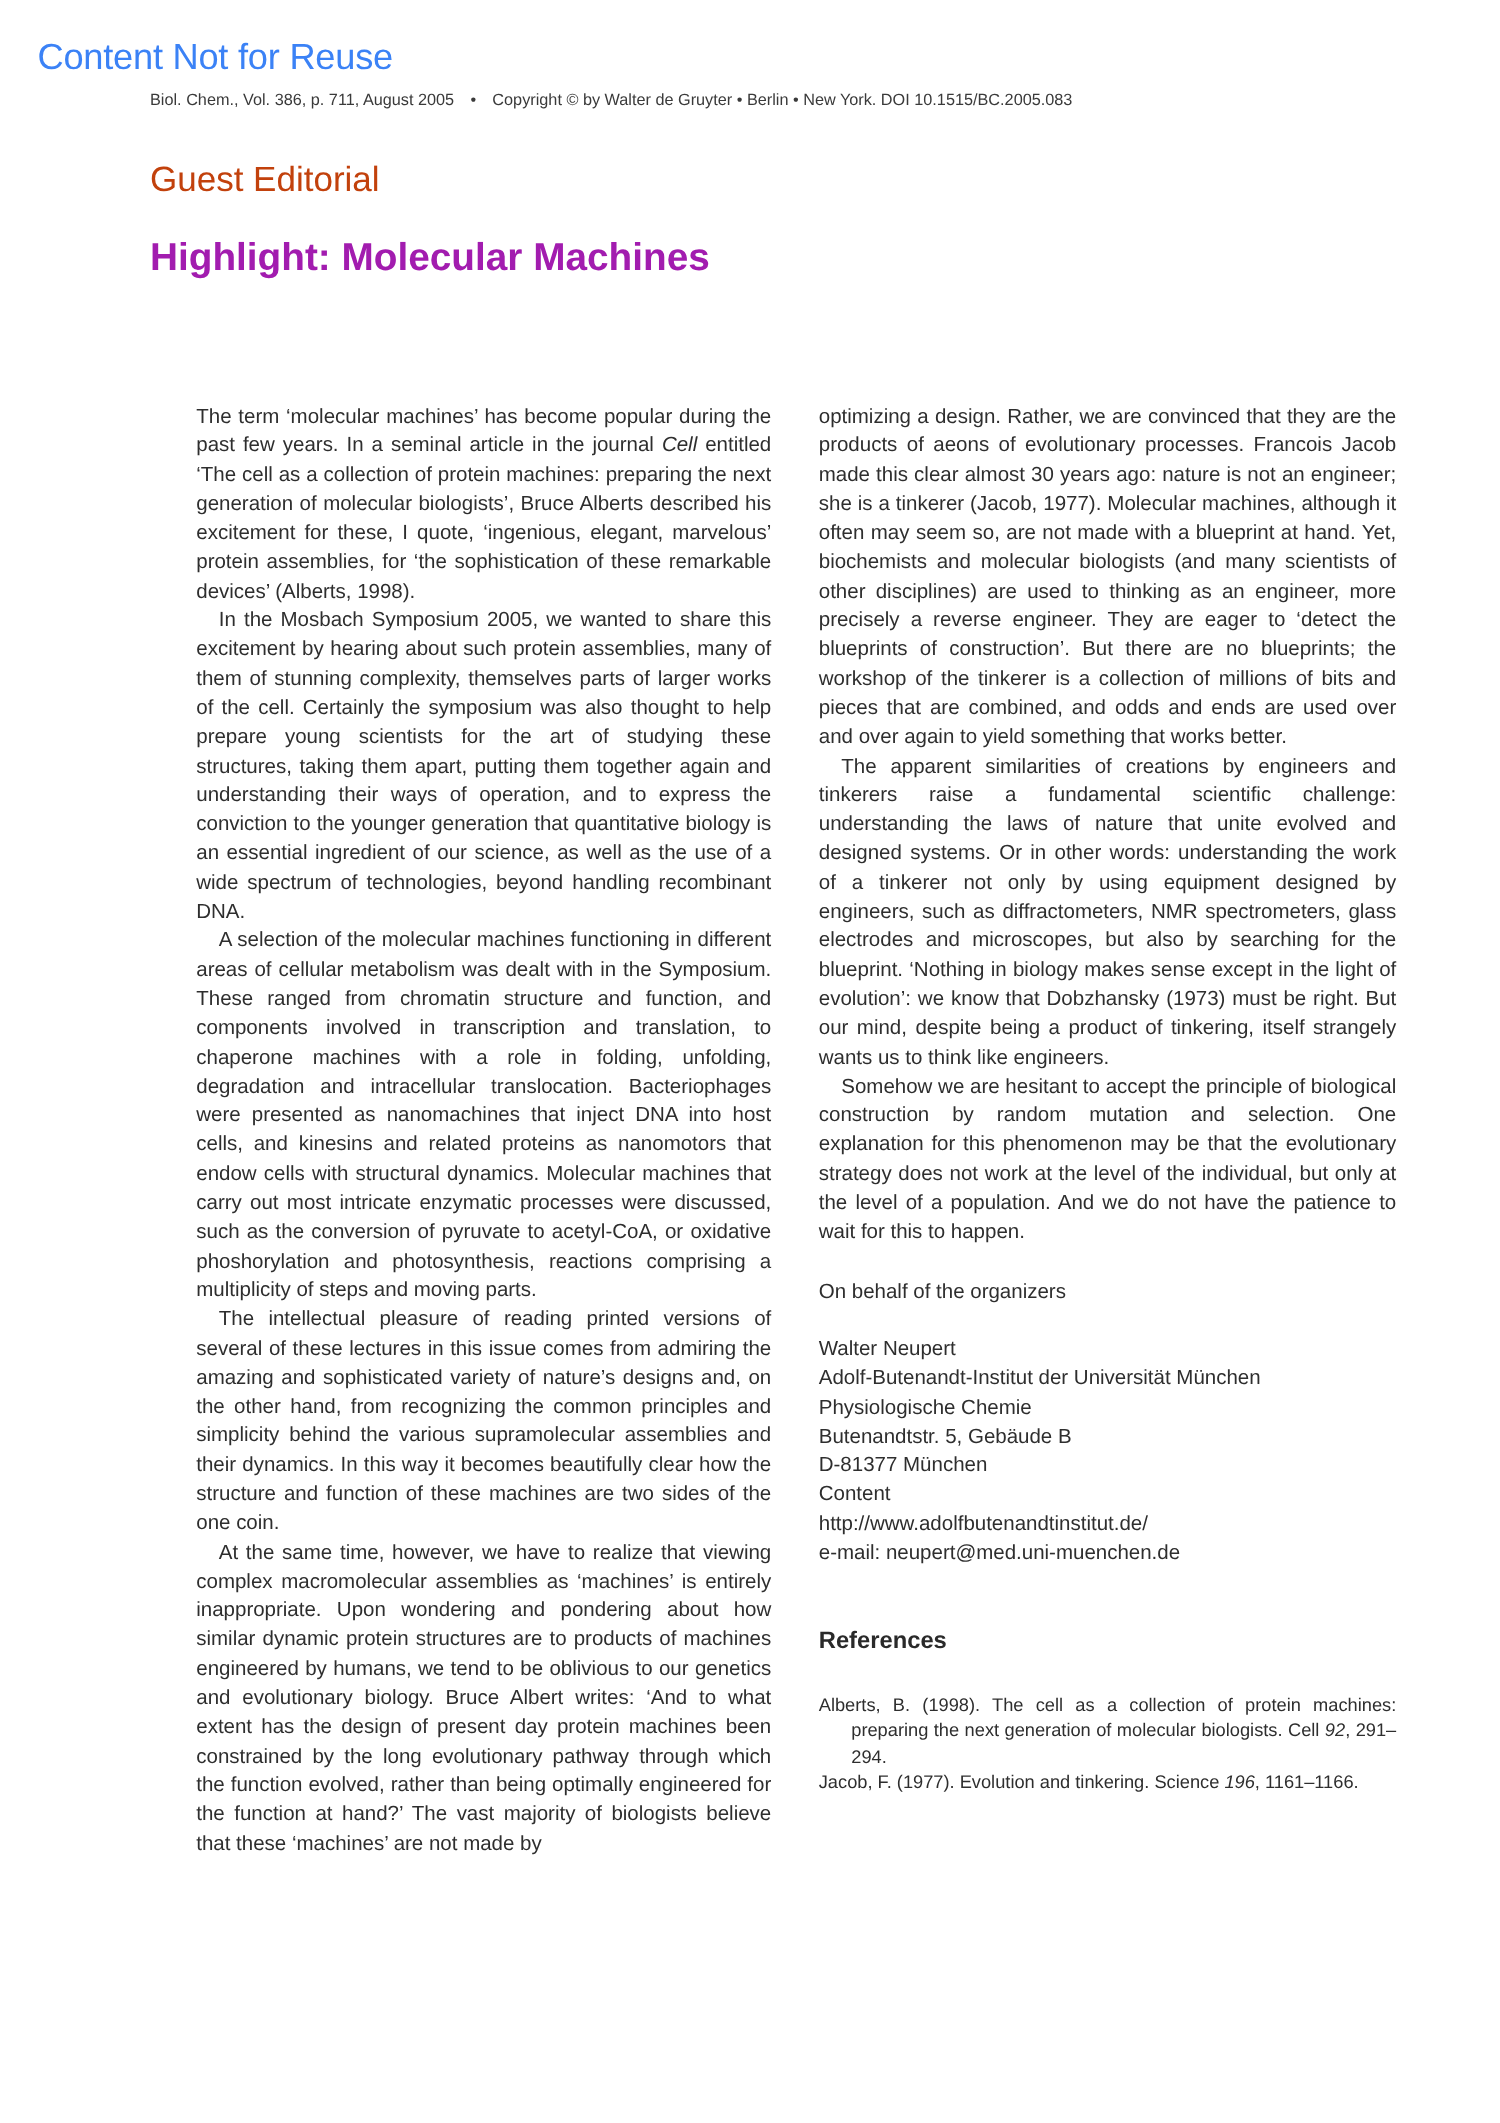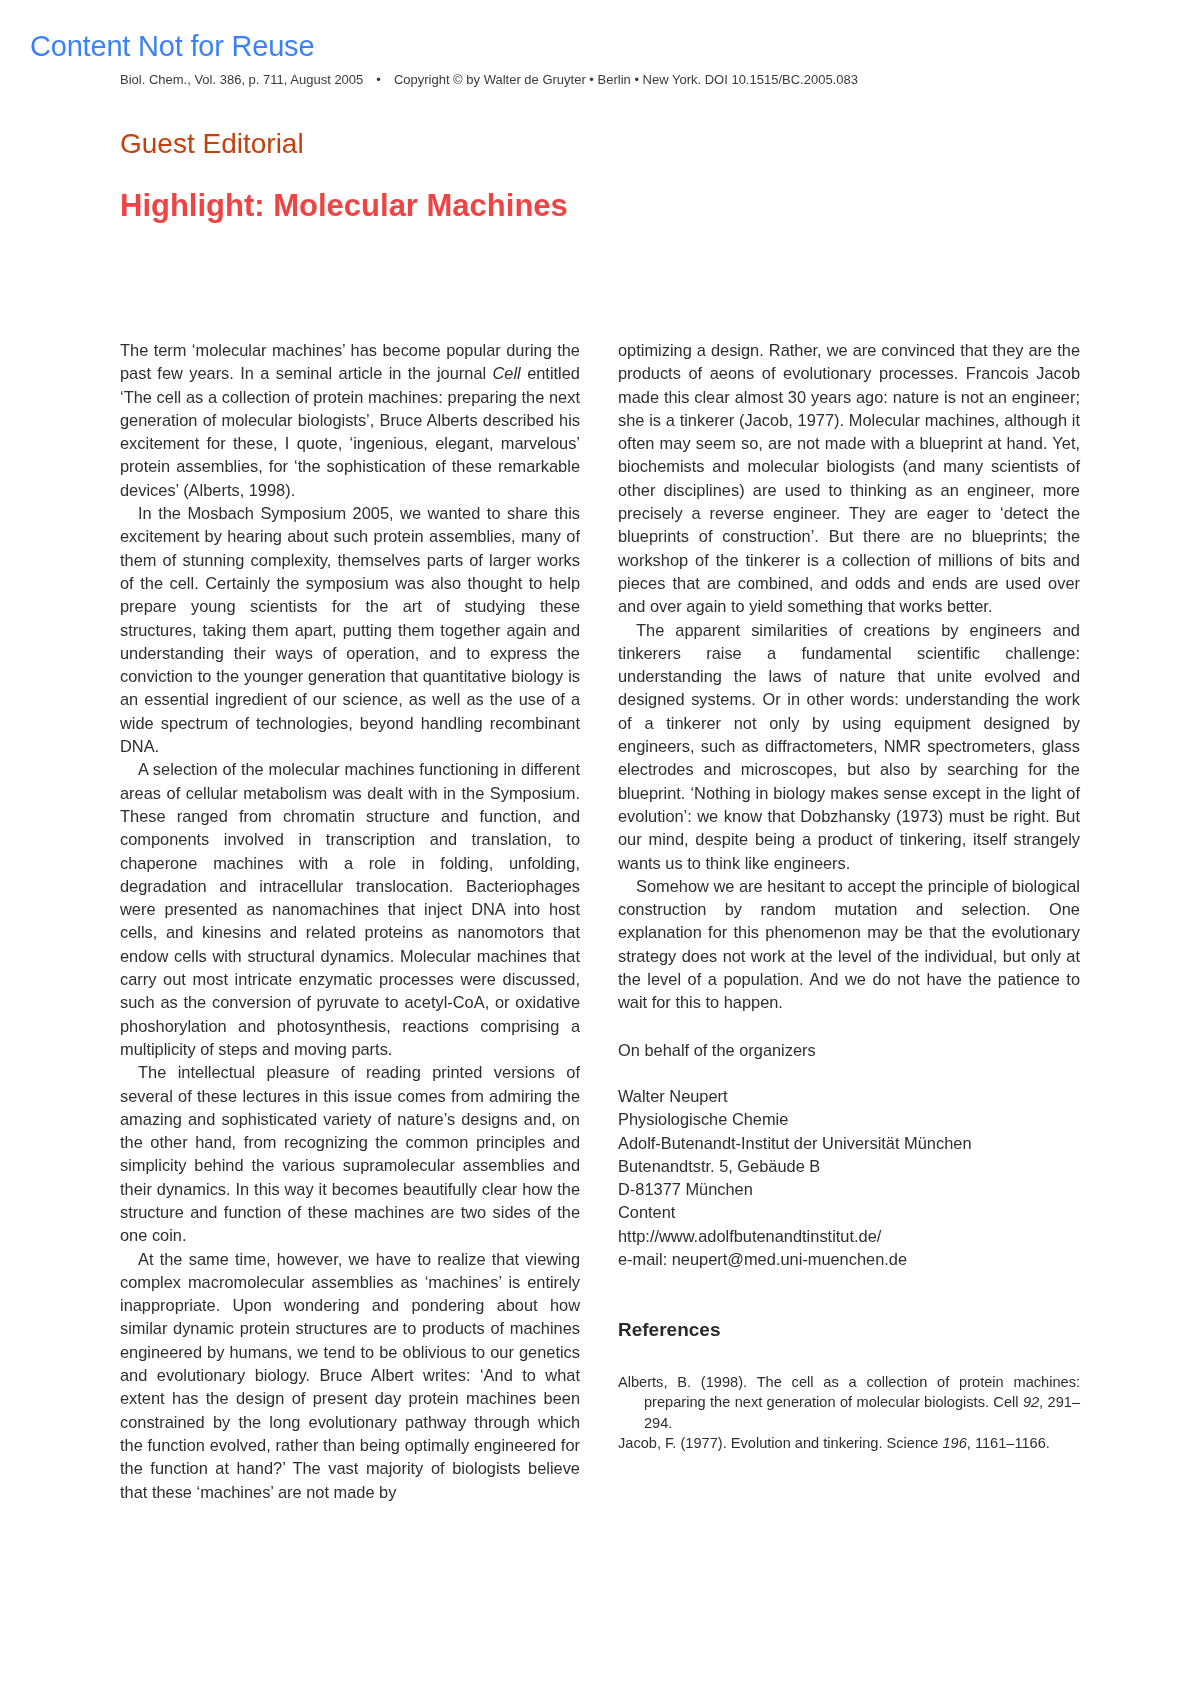--- a/index.html
+++ b/index.html
@@ -2,22 +2,22 @@
 <html><head>
 <meta charset="utf-8">
 <style>
   html, body { margin: 0; padding: 0; background: #ffffff; }
   body { width: 1200px; height: 1698px; position: relative; overflow: hidden;
          font-family: "Liberation Sans", sans-serif; color: #2a2a2a; }
   .watermark { position: absolute; left: 30px; top: 30px; font-size: 29px; color: #3b82f6; letter-spacing: -0.2px; }
   .journal-line { position: absolute; left: 120px; top: 72px; font-size: 13px; color: #3a3a3a; white-space: nowrap; }
   .journal-line .sep { margin: 0 13px; }
   .section-label { position: absolute; left: 120px; top: 128px; font-size: 28px; color: #c2410c; }
-  .title { position: absolute; left: 120px; top: 188px; font-size: 31px; font-weight: bold; color: #ef4444; margin: 0; }
-  .col { position: absolute; top: 339px; width: 460px; font-size: 16.4px; line-height: 23.3px; color: #2e2e2e; }
+  .title { position: absolute; left: 120px; top: 188px; font-size: 31px; font-weight: bold; color: #a21caf; margin: 0; }
+  .col { position: absolute; top: 322px; width: 460px; font-size: 16.4px; line-height: 23.3px; color: #2e2e2e; margin-left: 37px; }
   .col.left { left: 120px; }
   .col.right { left: 618px; width: 462px; }
   .col p { margin: 0; text-align: justify; text-indent: 18px; hyphens: manual; }
   .col p.first { text-indent: 0; }
   .signoff { margin-top: 24px !important; text-indent: 0 !important; text-align: left; }
   .address { margin-top: 23px; }
   .address div { line-height: 23.3px; }
   .refs-heading { margin: 47px 0 0 0; font-size: 19px; font-weight: bold; color: #2a2a2a; }
   .refs { margin-top: 30px; font-size: 14.6px; line-height: 20.5px; }
   .ref { padding-left: 26px; text-indent: -26px; text-align: justify; }
@@ -44,22 +44,22 @@
 </div>
 
 <div class="col right">
   <p class="first">optimizing a design. Rather, we are convinced that they are the products of aeons of evolutionary processes. Francois Jacob made this clear almost 30 years ago: nature is not an engineer; she is a tinkerer (Jacob, 1977). Molecular machines, although it often may seem so, are not made with a blueprint at hand. Yet, biochemists and molecular biologists (and many scientists of other disciplines) are used to thinking as an engineer, more precisely a reverse engineer. They are eager to ‘detect the blueprints of construction’. But there are no blueprints; the workshop of the tinkerer is a collection of millions of bits and pieces that are combined, and odds and ends are used over and over again to yield something that works better.</p>
   <p>The apparent similarities of creations by engineers and tinkerers raise a fundamental scientific challenge: understanding the laws of nature that unite evolved and designed systems. Or in other words: understanding the work of a tinkerer not only by using equipment designed by engineers, such as diffractometers, NMR spectrometers, glass electrodes and microscopes, but also by searching for the blueprint. ‘Nothing in biology makes sense except in the light of evolution’: we know that Dobzhansky (1973) must be right. But our mind, despite being a product of tinkering, itself strangely wants us to think like engineers.</p>
   <p>Somehow we are hesitant to accept the principle of biological construction by random mutation and selection. One explanation for this phenomenon may be that the evolutionary strategy does not work at the level of the individual, but only at the level of a population. And we do not have the patience to wait for this to happen.</p>
   <p class="signoff">On behalf of the organizers</p>
 
   <div class="address">
     <div>Walter Neupert</div>
+    <div>Adolf-Butenandt-Institut der Universität München</div>
     <div>Physiologische Chemie</div>
-    <div>Adolf-Butenandt-Institut der Universität München</div>
     <div>Butenandtstr. 5, Gebäude B</div>
     <div>D-81377 München</div>
     <div>Content</div>
     <div>http://www.adolfbutenandtinstitut.de/</div>
     <div>e-mail: neupert@med.uni-muenchen.de</div>
   </div>
 
   <h2 class="refs-heading">References</h2>
   <div class="refs">
     <div class="ref"><span>Alberts, B. (1998). The cell as a collection of protein machines: preparing the next generation of molecular biologists. Cell </span><i>92</i><span>, 291–294.</span></div>

